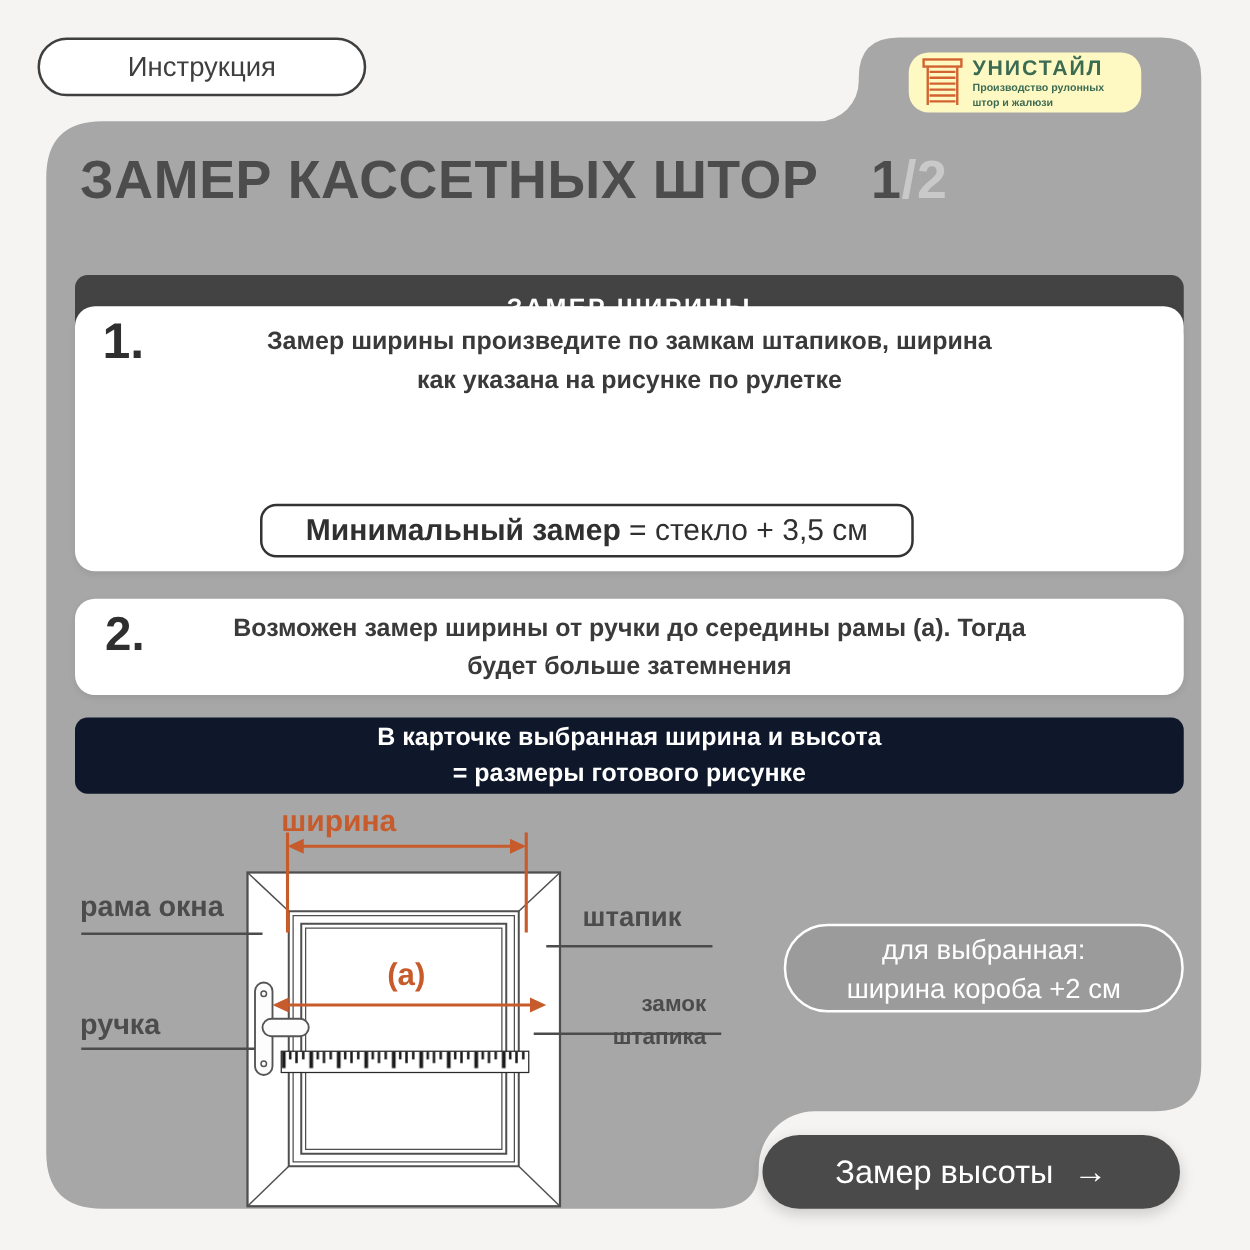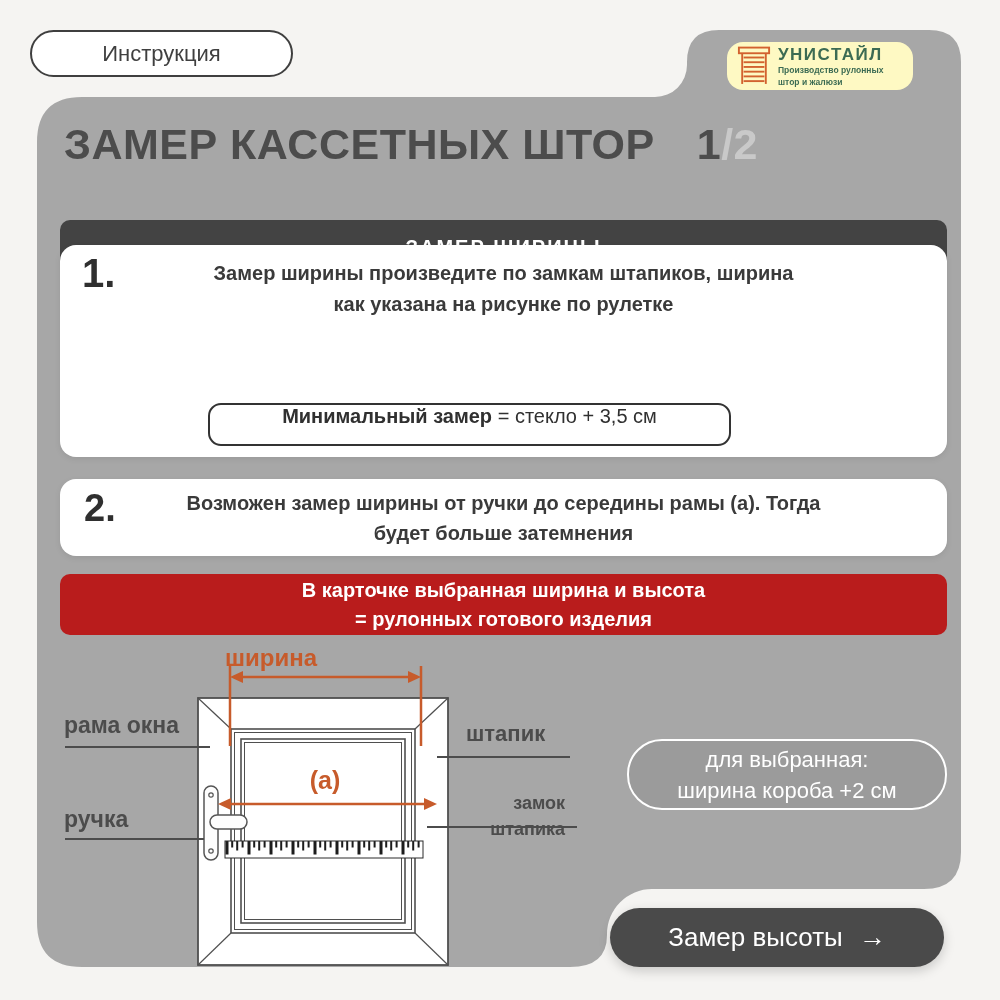--- a/index.html
+++ b/index.html
@@ -21,41 +21,41 @@
   
   .title-row{left:64px;top:120px;z-index:2;font-weight:700;font-size:43px;
     letter-spacing:0.5px;color:#4c4c4c;white-space:nowrap;}
   .page-num{margin-left:42px;color:#4c4c4c;}
   .page-total{color:#c9c9c9;}
 
   
   .dark-bar{left:60px;width:887px;background:#434343;border-radius:10px;z-index:2;
     display:flex;flex-direction:column;align-items:center;justify-content:center;color:#fff;}
   .bar-width{top:190px;height:55px;font-size:20px;font-weight:700;letter-spacing:2px;margin-top:30px;}
-  .bar-result{top:574px;height:61px;background:#b91c1c;font-size:20px;font-weight:700;line-height:29px;}
+  .bar-result{top:574px;height:61px;background:#0f172a;font-size:20px;font-weight:700;line-height:29px;}
 
   
   .card{left:60px;width:887px;background:#fff;border-radius:16px;z-index:2;
     box-shadow:0 2px 6px rgba(0,0,0,0.08);}
   .card1{top:245px;height:212px;}
   .card2{top:479px;height:77px;}
   .step-num{position:absolute;font-weight:700;color:#2f2f2f;}
   .num1{left:22px;top:6px;font-size:40px;}
   .num2{left:24px;top:8px;font-size:38px;}
   .card-text{position:absolute;left:0;width:100%;text-align:center;
     font-size:20px;color:#3a3a3a;line-height:31px;font-weight:bold;}
   .card1 .card-text{top:13px;}
   .card2 .card-text{top:9px;line-height:30px;}
   .gray-inbar{position:absolute;left:28px;top:83px;width:831px;height:60px;background:#a9a9a9;
     border-radius:12px;text-align:center;color:#383838;}
   .gray-inbar .b{font-size:20px;font-weight:700;line-height:29px;margin-top:3px;}
   .gray-inbar .n{font-size:19px;line-height:26px;color:#3f3f3f;}
   .min-box{position:absolute;left:148px;top:158px;width:519px;height:39px;background:#fff;
-    border:2px solid #333;border-radius:13px;display:flex;justify-content:center;
-    font-size:20px;color:#303030;white-space:pre;}
+    border:2px solid #333;border-radius:13px;display:flex;align-items:center;justify-content:center;
+    font-size:24px;color:#303030;white-space:pre;}
   .min-box .b{font-weight:700;}
 
   
   .dlabel{z-index:2;font-weight:700;color:#4c4c4c;font-size:23px;white-space:nowrap;}
   .orange{color:#c75b2b;}
   .w-label{left:225px;top:644px;width:196px;text-align:left;font-size:24px;}
   .a-label{left:285px;top:766px;width:80px;text-align:center;font-size:25px;}
   .frame-label{left:64px;top:712px;}
   .handle-label{left:64px;top:806px;}
   .bead-label{left:466px;top:721px;font-size:22px;}
@@ -176,21 +176,21 @@
   <div class="abs card card2">
     <div class="step-num num2">2.</div>
     <div class="card-text">
       <div>Возможен замер ширины от ручки до середины рамы (а). Тогда</div>
       <div>будет больше затемнения</div>
     </div>
   </div>
 
   <div class="abs dark-bar bar-result">
     <div>В карточке выбранная ширина и высота</div>
-    <div>= рулонных готового изделия</div>
+    <div>= размеры готового рисунке</div>
   </div>
 
   <div class="abs dlabel orange w-label">ширина</div>
   <div class="abs dlabel orange a-label">(а)</div>
   <div class="abs dlabel frame-label">рама окна</div>
   <div class="abs dlabel handle-label">ручка</div>
   <div class="abs dlabel bead-label">штапик</div>
   <div class="abs dlabel lock-label">
     <div>замок</div>
     <div>штапика</div>

